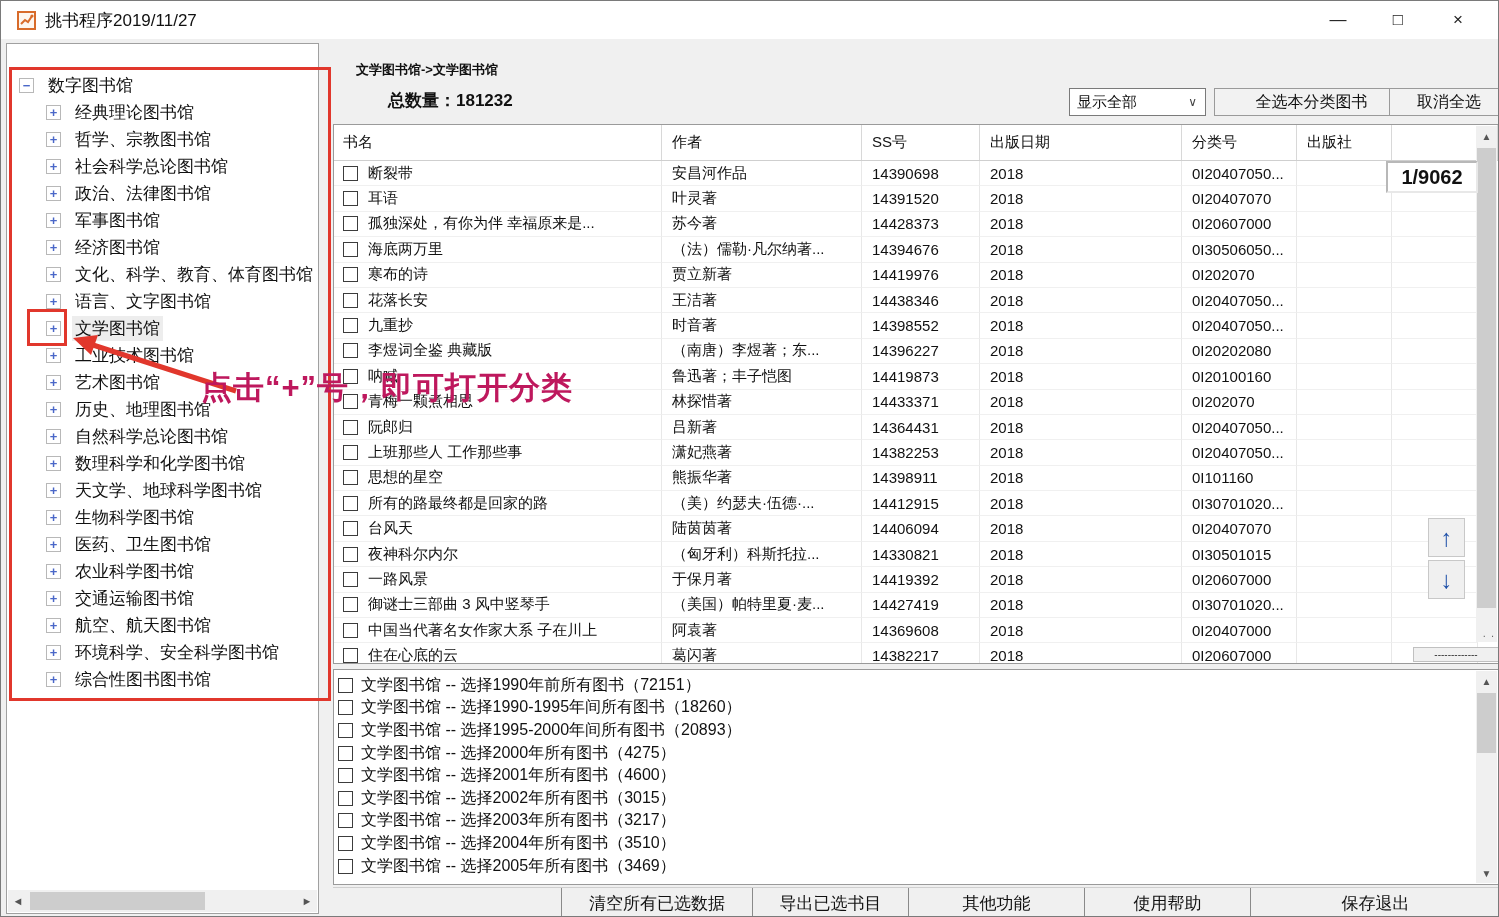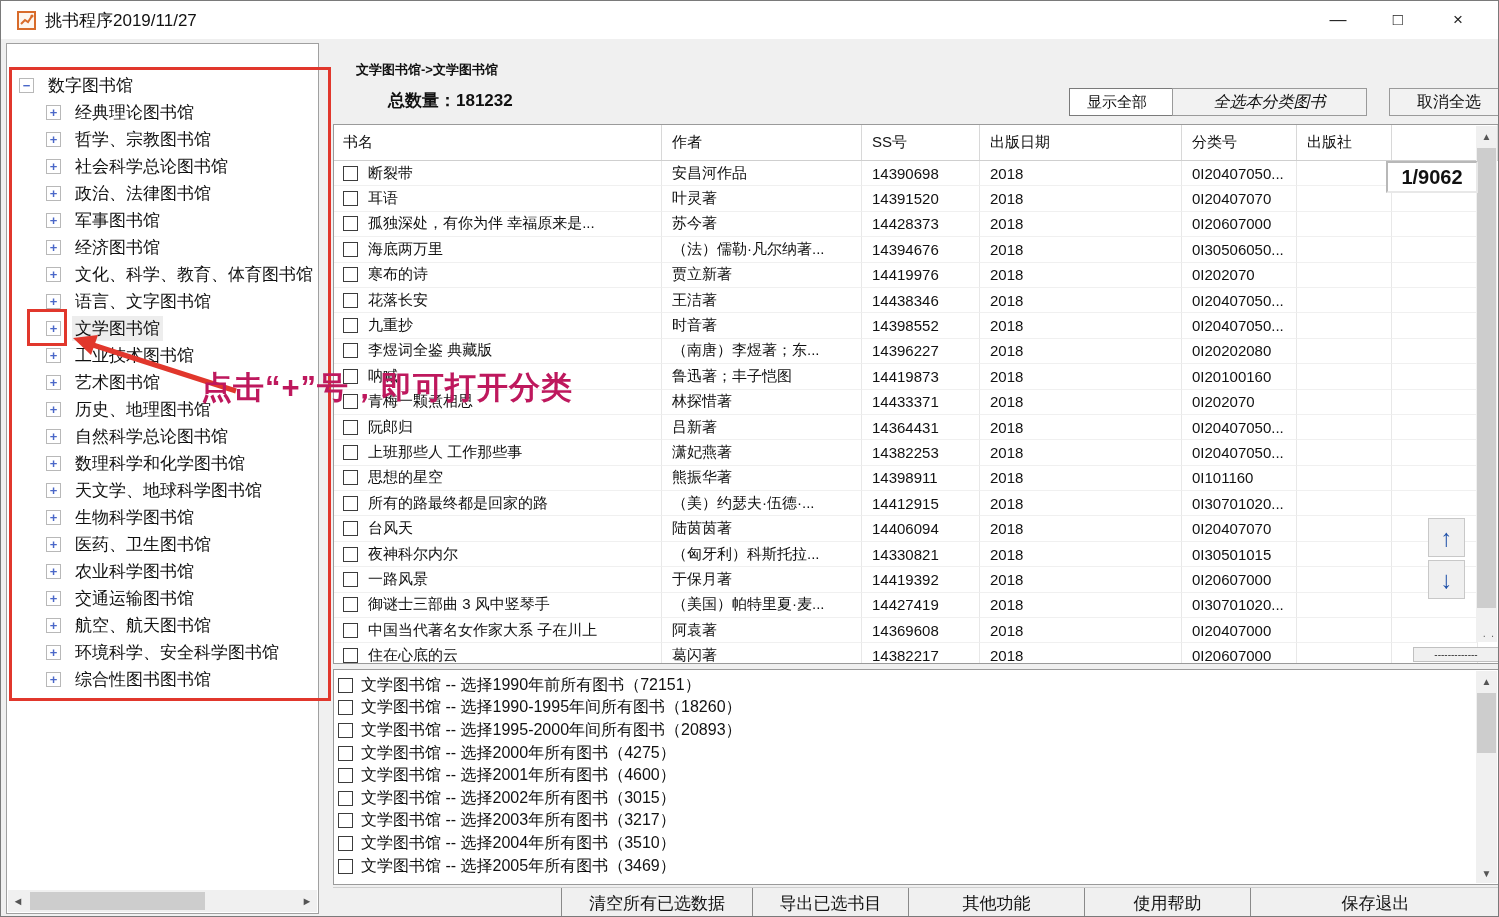--- a/index.html
+++ b/index.html
@@ -28,25 +28,25 @@
   #tree-hscroll{position:absolute;left:1px;bottom:1px;width:309px;height:22px;background:#f0f0f0;display:flex;align-items:center;}
   .hsarrow{width:20px;height:22px;display:flex;align-items:center;justify-content:center;color:#555;font-size:11px;}
   #tree-hthumb{position:absolute;left:22px;top:2px;width:175px;height:18px;background:#cdcdcd;}
   #tree-hscroll .right{position:absolute;right:0;}
 
   
   #breadcrumb{position:absolute;left:355px;top:60px;font-size:13px;font-weight:bold;}
   #total-count{position:absolute;left:355px;top:88px;font-size:17px;font-weight:bold;margin-left:32px;}
   #filter-dropdown{position:absolute;left:1068px;top:87px;width:137px;height:28px;background:#fff;border:1px solid #7a7a7a;
                    box-sizing:border-box;display:flex;align-items:center;font-size:15px;}
-  #filter-dropdown .val{margin-left:17px;flex:1;}
+  #filter-dropdown .val{margin-left:7px;flex:1;}
   #filter-dropdown .chev{margin-right:8px;color:#444;font-size:12px;}
   .pushbtn{position:absolute;top:87px;height:28px;background:#f2f2f2;border:1px solid #9a9a9a;box-sizing:border-box;
            display:flex;align-items:center;justify-content:center;font-size:16px;}
-  #btn-select-all{left:1171px;width:195px;font-style:italic;}
+  #btn-select-all{left:1213px;width:195px;}
   #btn-deselect-all{left:1388px;width:120px;}
 
   
   #table-panel{position:absolute;left:332px;top:123px;width:1166px;height:540px;background:#fff;
                border:1px solid #9a9a9a;box-sizing:border-box;overflow:hidden;}
   .tgrid{display:grid;grid-template-columns:328px 200px 118px 202px 115px 95px 1fr;}
   #table-head{height:35px;border-bottom:1px solid #cfcfcf;font-size:15px;}
   #table-head .hc{display:flex;align-items:center;border-right:1px solid #d8d8d8;padding-left:10px;box-sizing:border-box;}
   #table-head .hc.first{padding-left:9px;}
   .trow{height:25.4px;font-size:15px;}

